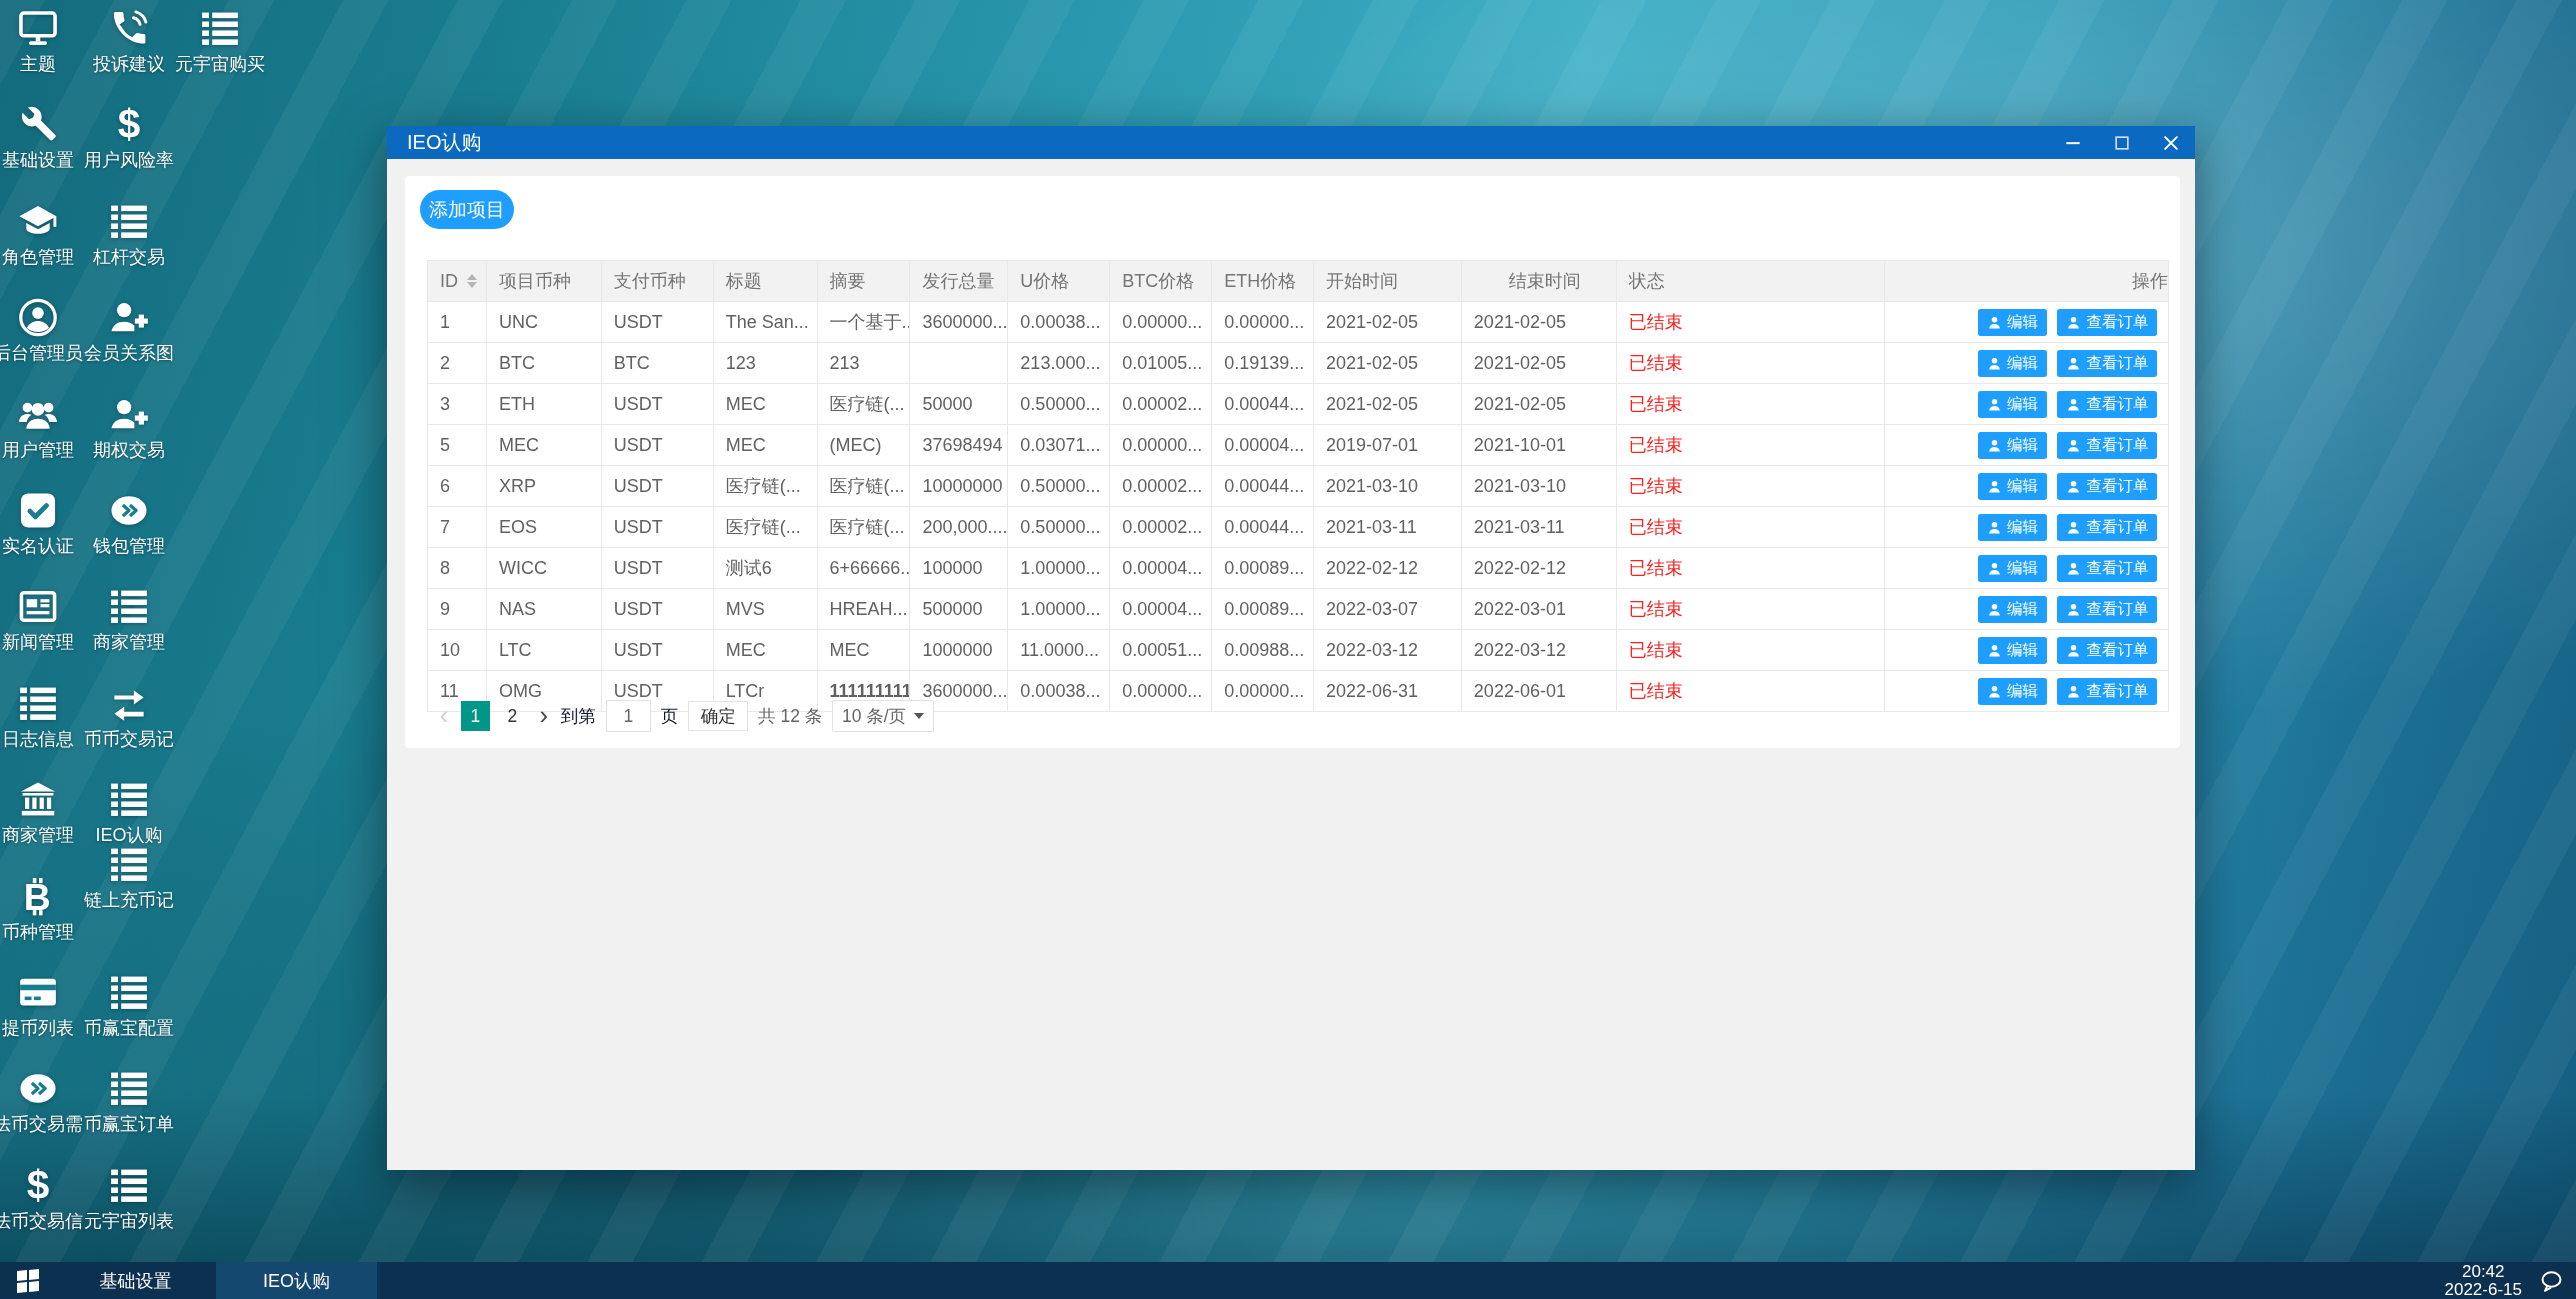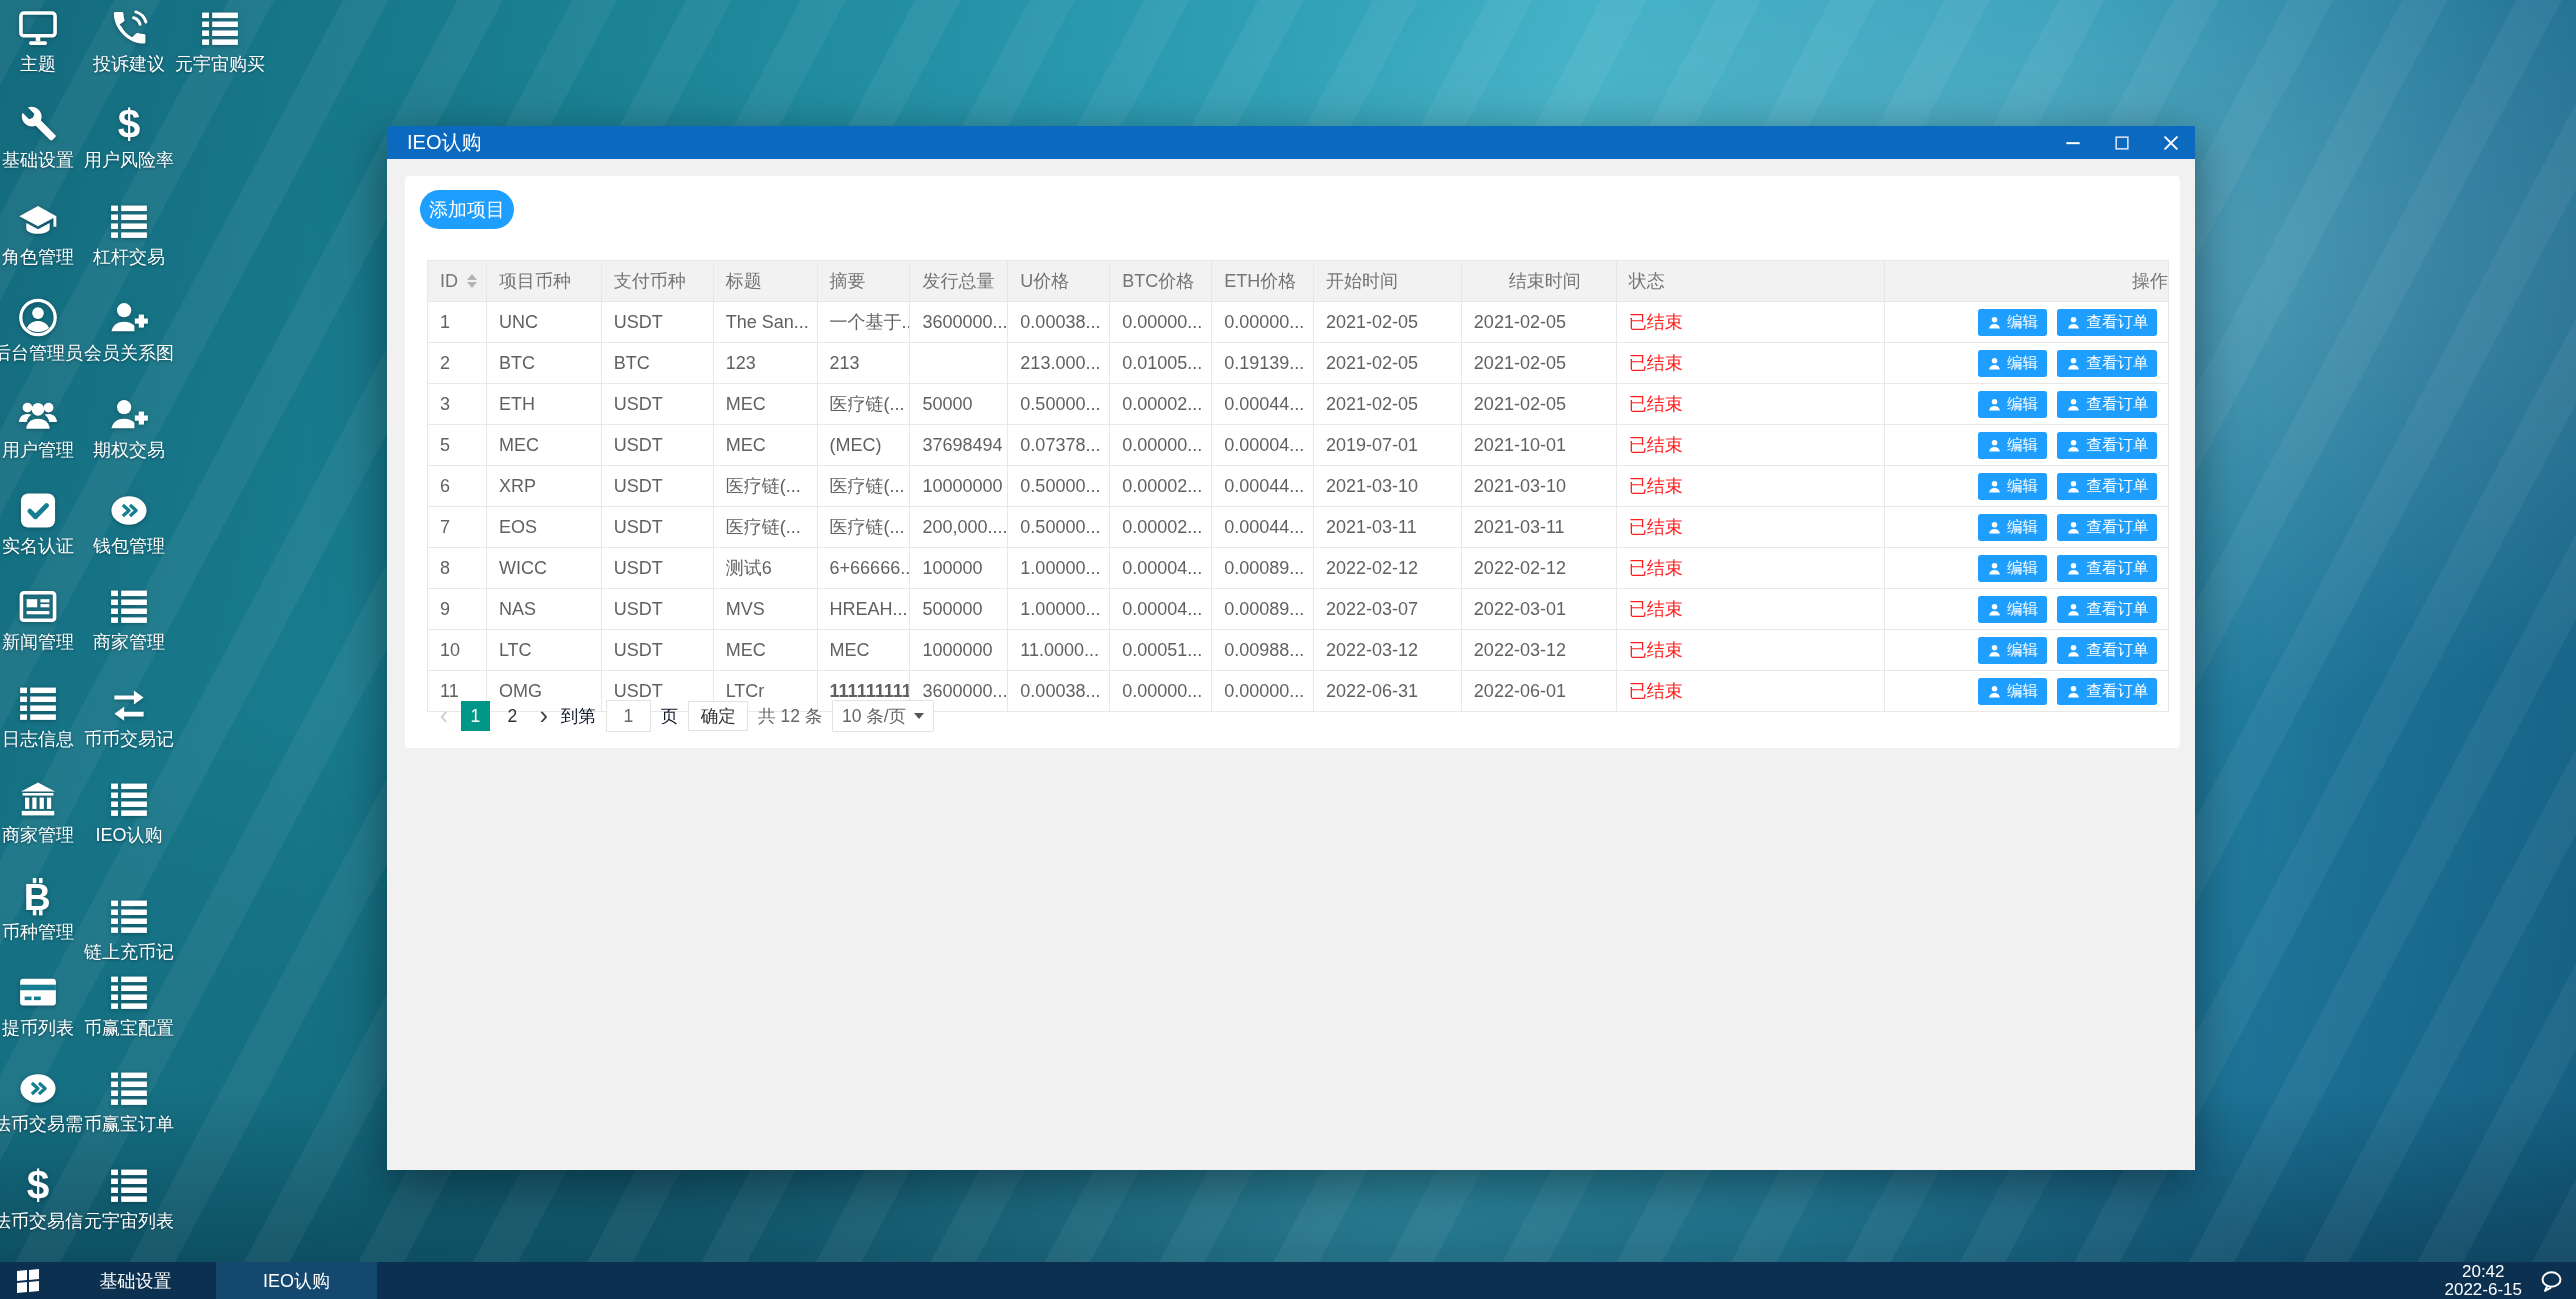--- a/index.html
+++ b/index.html
@@ -332,21 +332,21 @@
               <rect x="7.2" y="7.7" width="15.8" height="3.4"></rect>
               <rect x="1" y="13.2" width="4.2" height="3.4"></rect>
               <rect x="7.2" y="13.2" width="15.8" height="3.4"></rect>
               <rect x="1" y="18.7" width="4.2" height="3.4"></rect>
               <rect x="7.2" y="18.7" width="15.8" height="3.4"></rect>
             </g>
           </svg>
         </div>
         <div class="dlabel">IEO认购</div>
       </div>
-      <div class="dicon" style="left: 72px; top: 892px; text-align: center;">
+      <div class="dicon" style="left: 72px; top: 840px; text-align: center;">
         <div class="glyph">
           <svg viewBox="0 0 24 24" width="40" height="39">
             <g fill="#fff">
               <rect x="1" y="2.2" width="4.2" height="3.4"></rect>
               <rect x="7.2" y="2.2" width="15.8" height="3.4"></rect>
               <rect x="1" y="7.7" width="4.2" height="3.4"></rect>
               <rect x="7.2" y="7.7" width="15.8" height="3.4"></rect>
               <rect x="1" y="13.2" width="4.2" height="3.4"></rect>
               <rect x="7.2" y="13.2" width="15.8" height="3.4"></rect>
               <rect x="1" y="18.7" width="4.2" height="3.4"></rect>
@@ -586,21 +586,21 @@
               </button>
             </div>
           </div>
           <div class="trow">
             <div class="cell" style="width: 59px;">5</div>
             <div class="cell" style="width: 115px;">MEC</div>
             <div class="cell" style="width: 112px;">USDT</div>
             <div class="cell" style="width: 104px;">MEC</div>
             <div class="cell" style="width: 93px;">(MEC)</div>
             <div class="cell" style="width: 98px;">37698494</div>
-            <div class="cell" style="width: 102px;">0.07378...</div>
+            <div class="cell" style="width: 102px;">0.03071...</div>
             <div class="cell" style="width: 102px;">0.00000...</div>
             <div class="cell" style="width: 102px;">0.00004...</div>
             <div class="cell" style="width: 148px;">2019-07-01</div>
             <div class="cell" style="width: 155px;">2021-10-01</div>
             <div class="cell status" style="width: 269px;">已结束</div>
             <div class="cell" style="width: 283px;">
               <button class="abtn">
                 <svg viewBox="0 0 24 24" width="15" height="15">
                   <circle cx="12" cy="7.6" r="4.4" fill="#fff"></circle>
                   <path fill="#fff" d="M3.5 21c.9-4.4 4.4-6.6 8.5-6.6s7.6 2.2 8.5 6.6v.6h-17V21z"></path>

